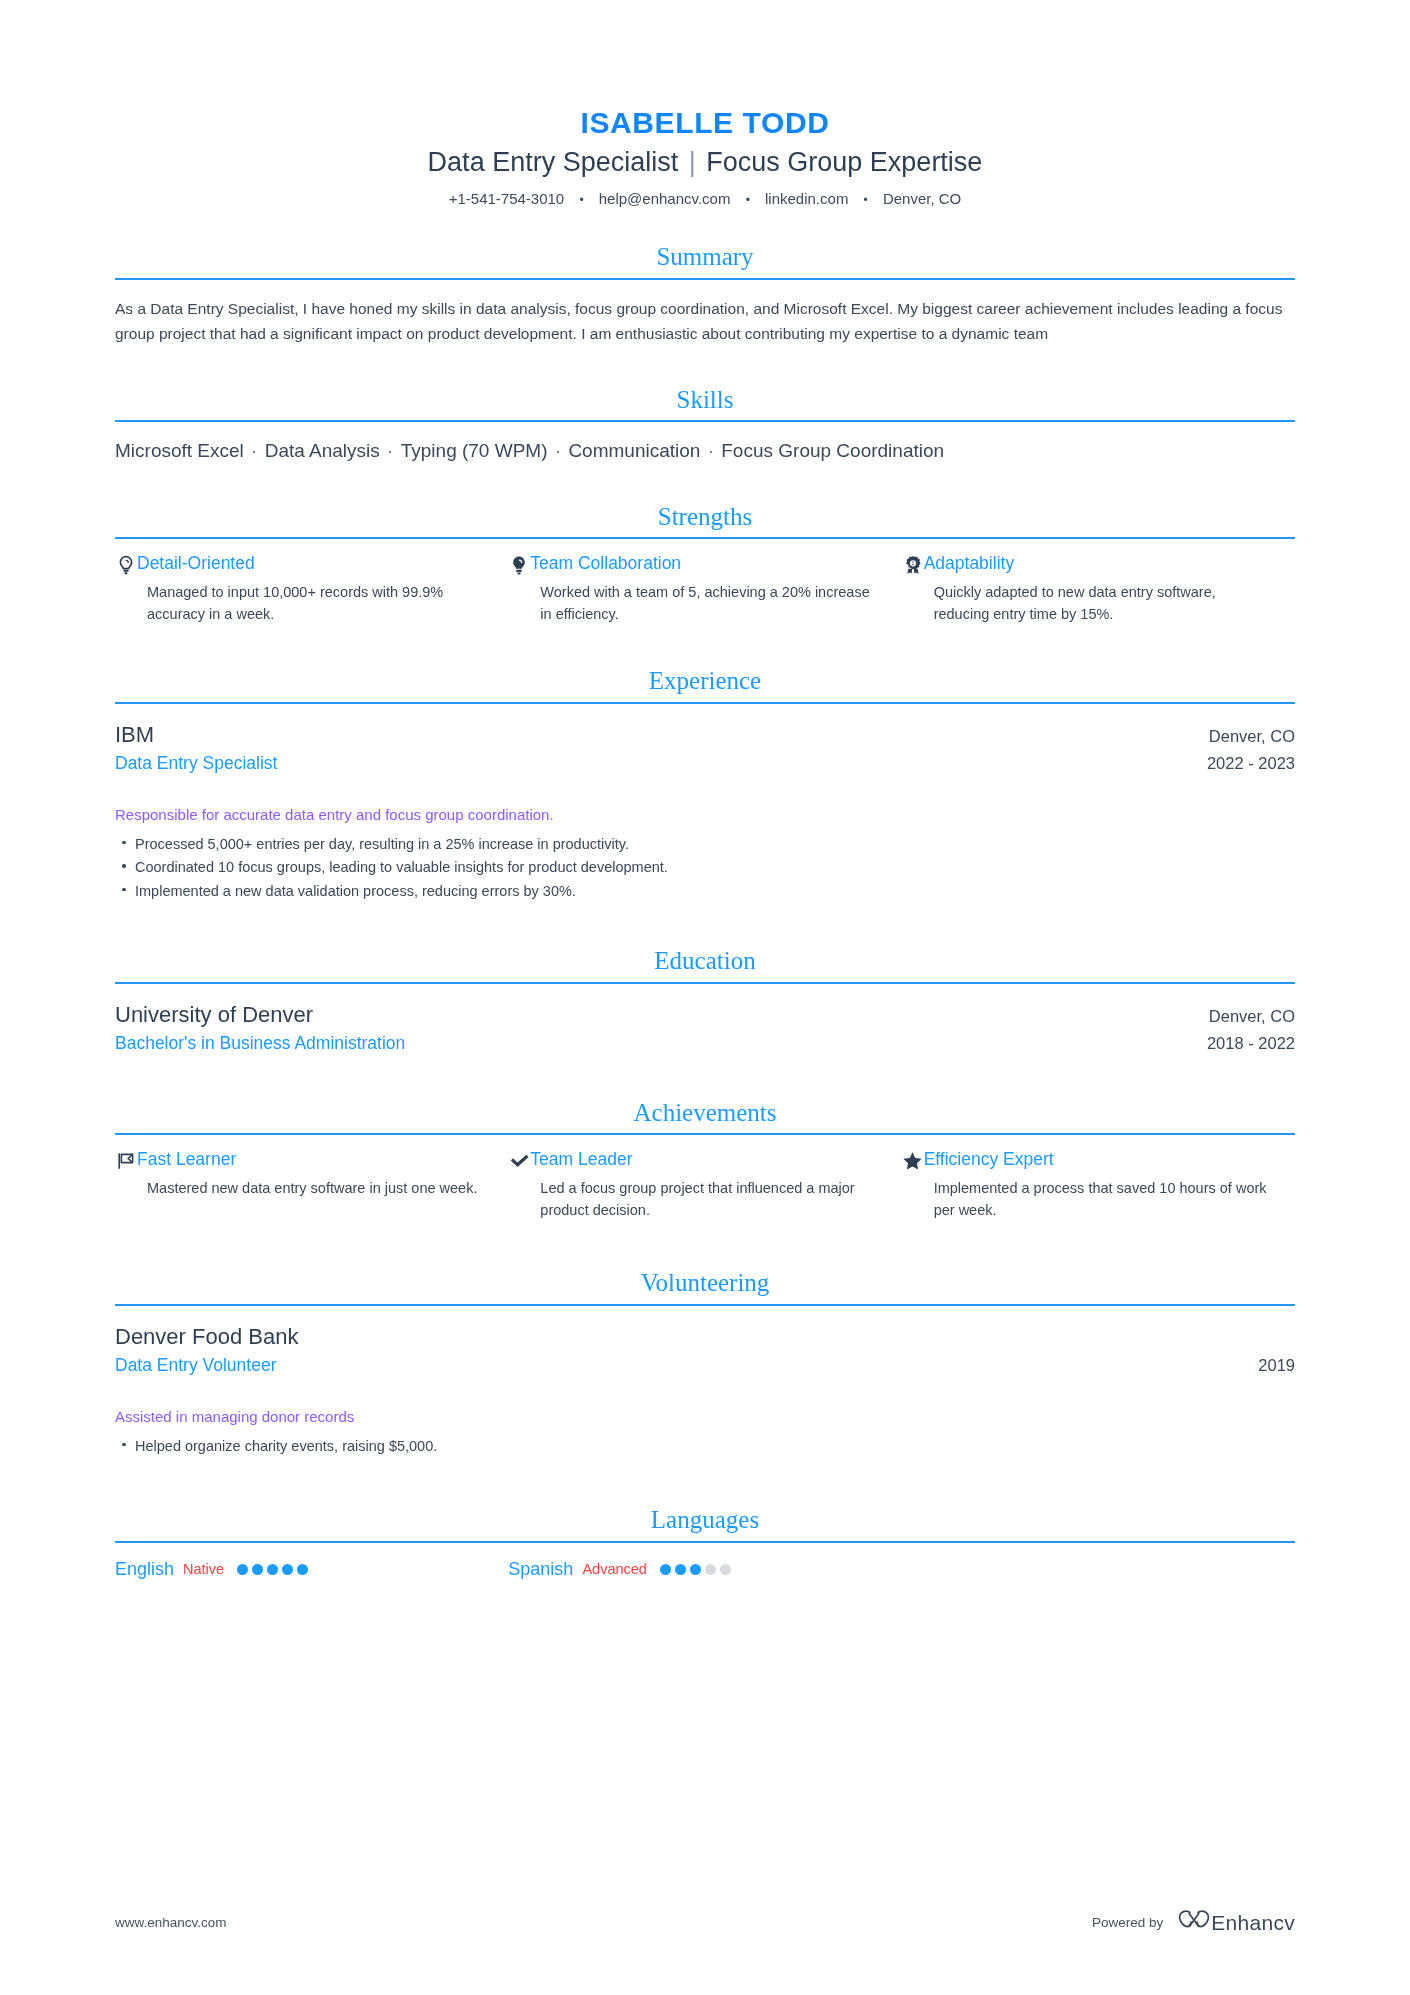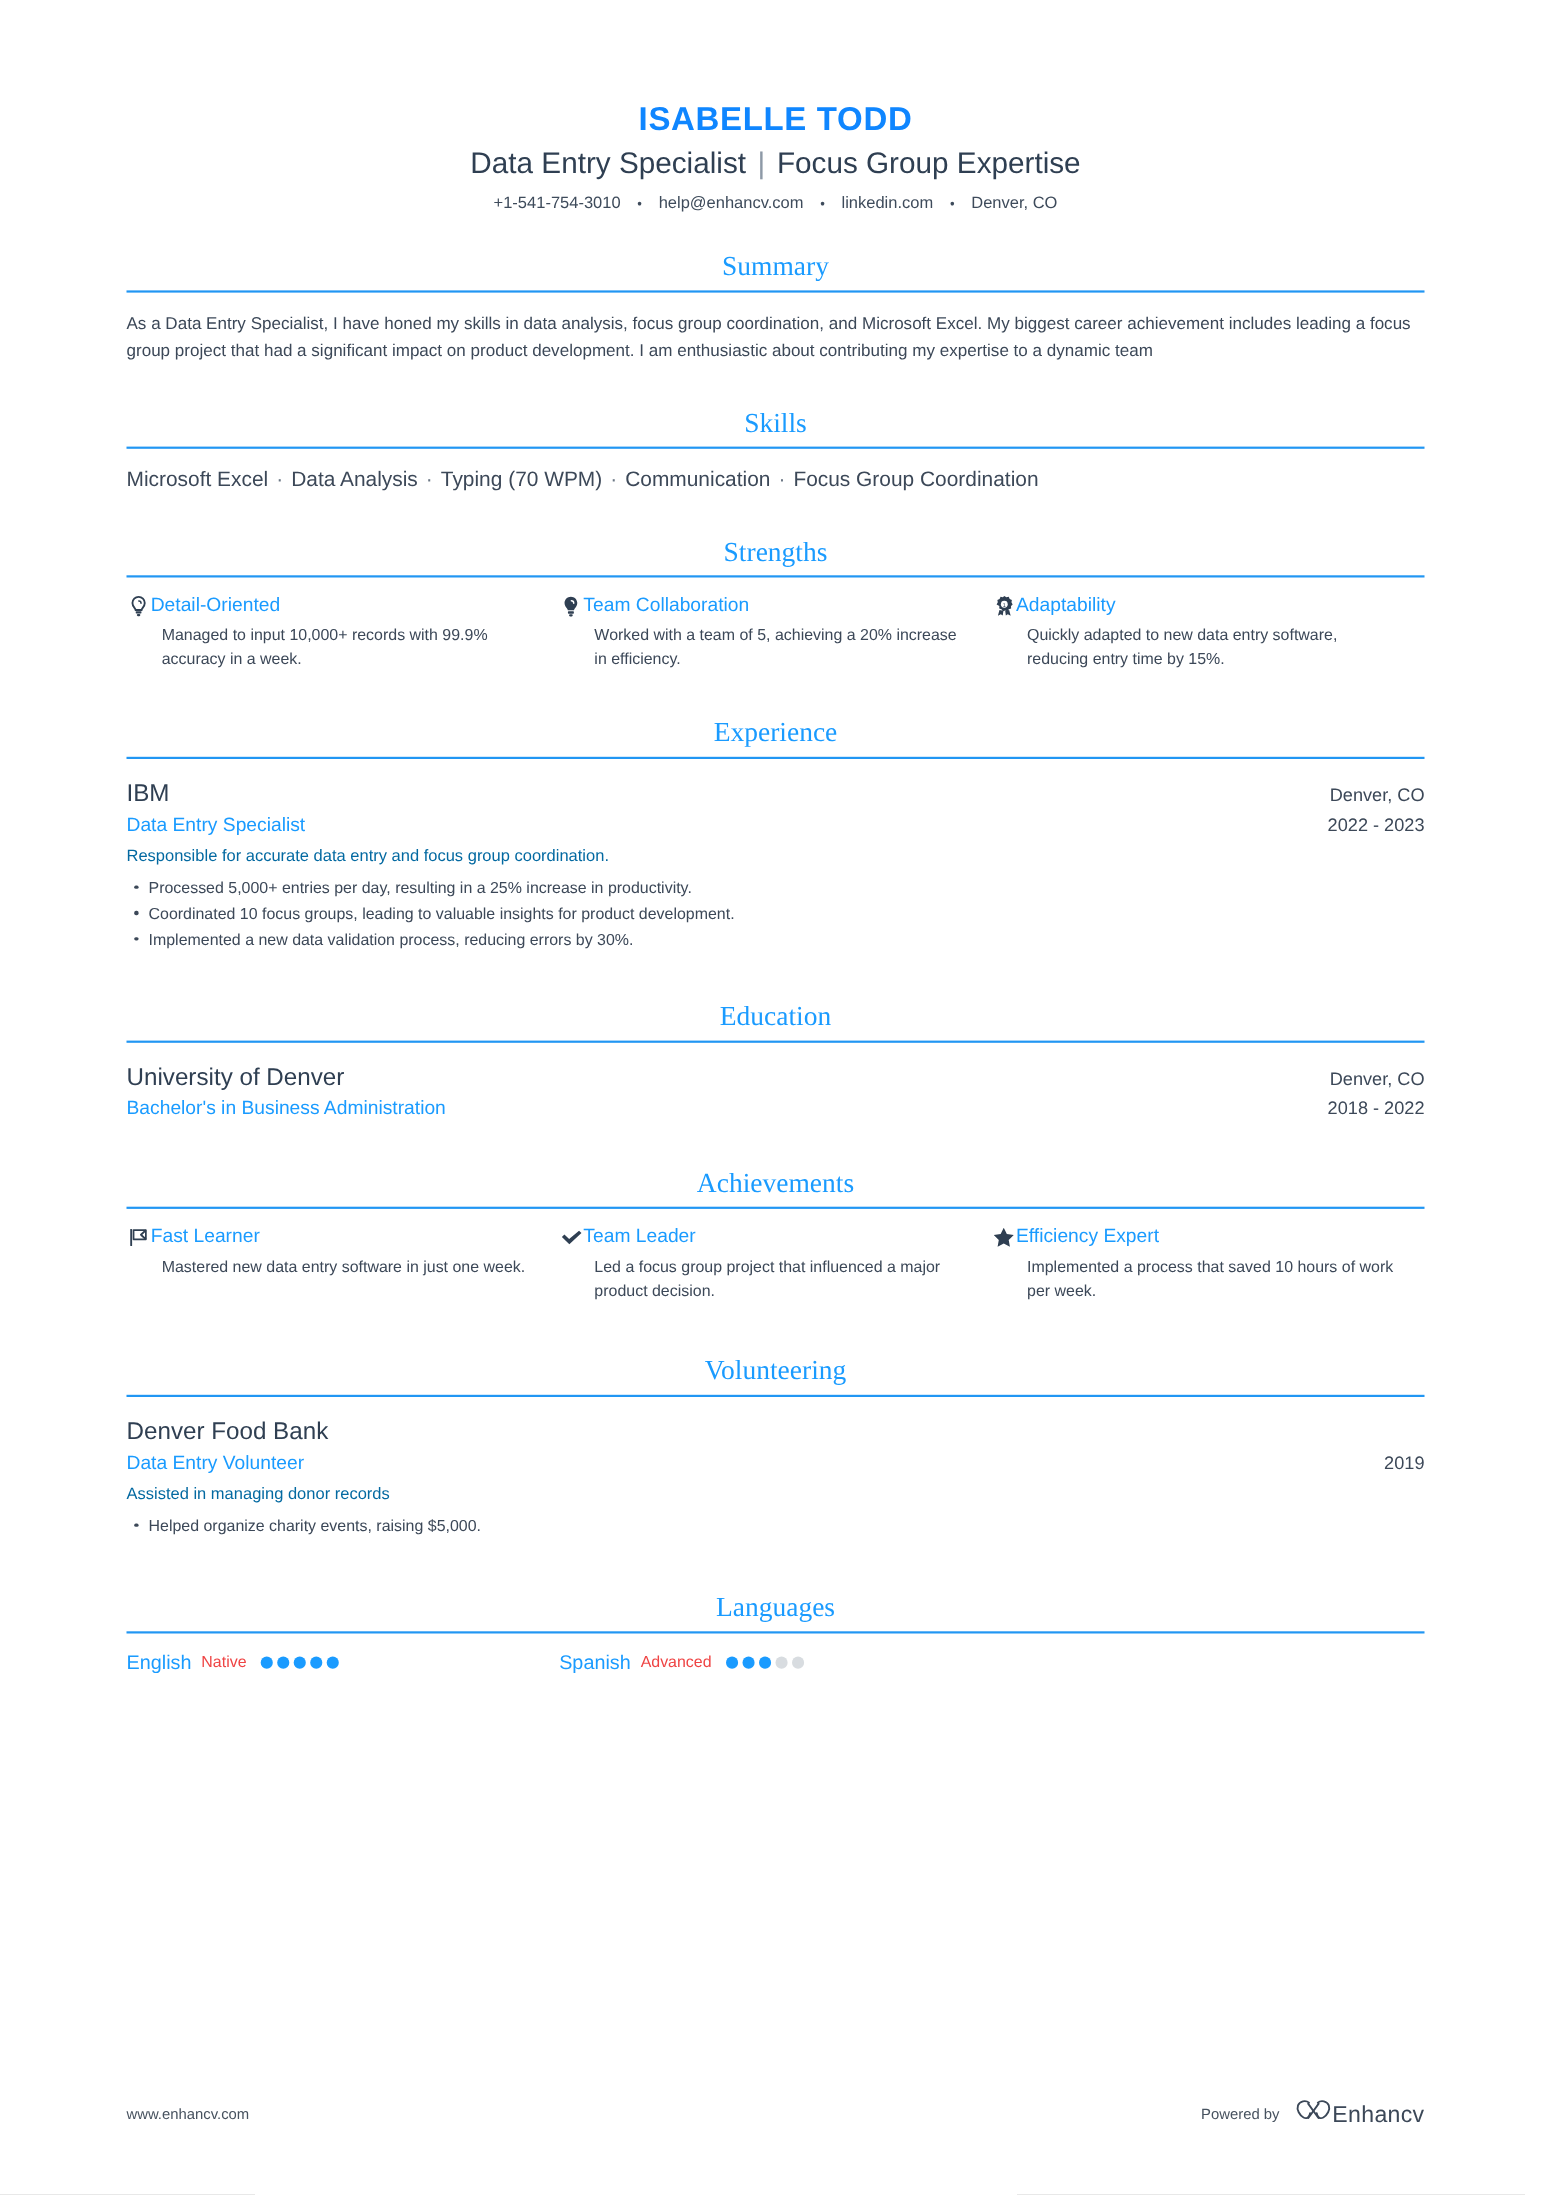--- a/index.html
+++ b/index.html
@@ -10,21 +10,21 @@
   body {
     font-family: "Liberation Sans", sans-serif;
   }
   .page {
     width: 1410px;
     height: 1995px;
     background: #ffffff;
     margin: 0 auto;
     position: relative;
     box-sizing: border-box;
-    padding: 0 115px;
+    padding: 14px 115px;
     color: #2f3f52;
     overflow: hidden;
   }
 
   
   .hdr { padding-top: 92px; text-align: center; }
   .hdr-name {
     font-size: 30px;
     font-weight: bold;
     color: #0f86ff;
@@ -150,22 +150,22 @@
     line-height: 1.3;
   }
   .entry-date {
     font-size: 16.5px;
     color: #3c4858;
     text-align: right;
     white-space: nowrap;
   }
   .entry-summary {
     font-size: 15px;
-    color: #0369a1;
-    margin-top: 7px;
+    color: #8b5cf6;
+    margin-top: 29px;
     line-height: 1.5;
   }
   .bullets { margin-top: 6px; }
   .bullet {
     font-size: 14.5px;
     color: #3c4858;
     line-height: 1.62;
     position: relative;
     padding-left: 20px;
   }

